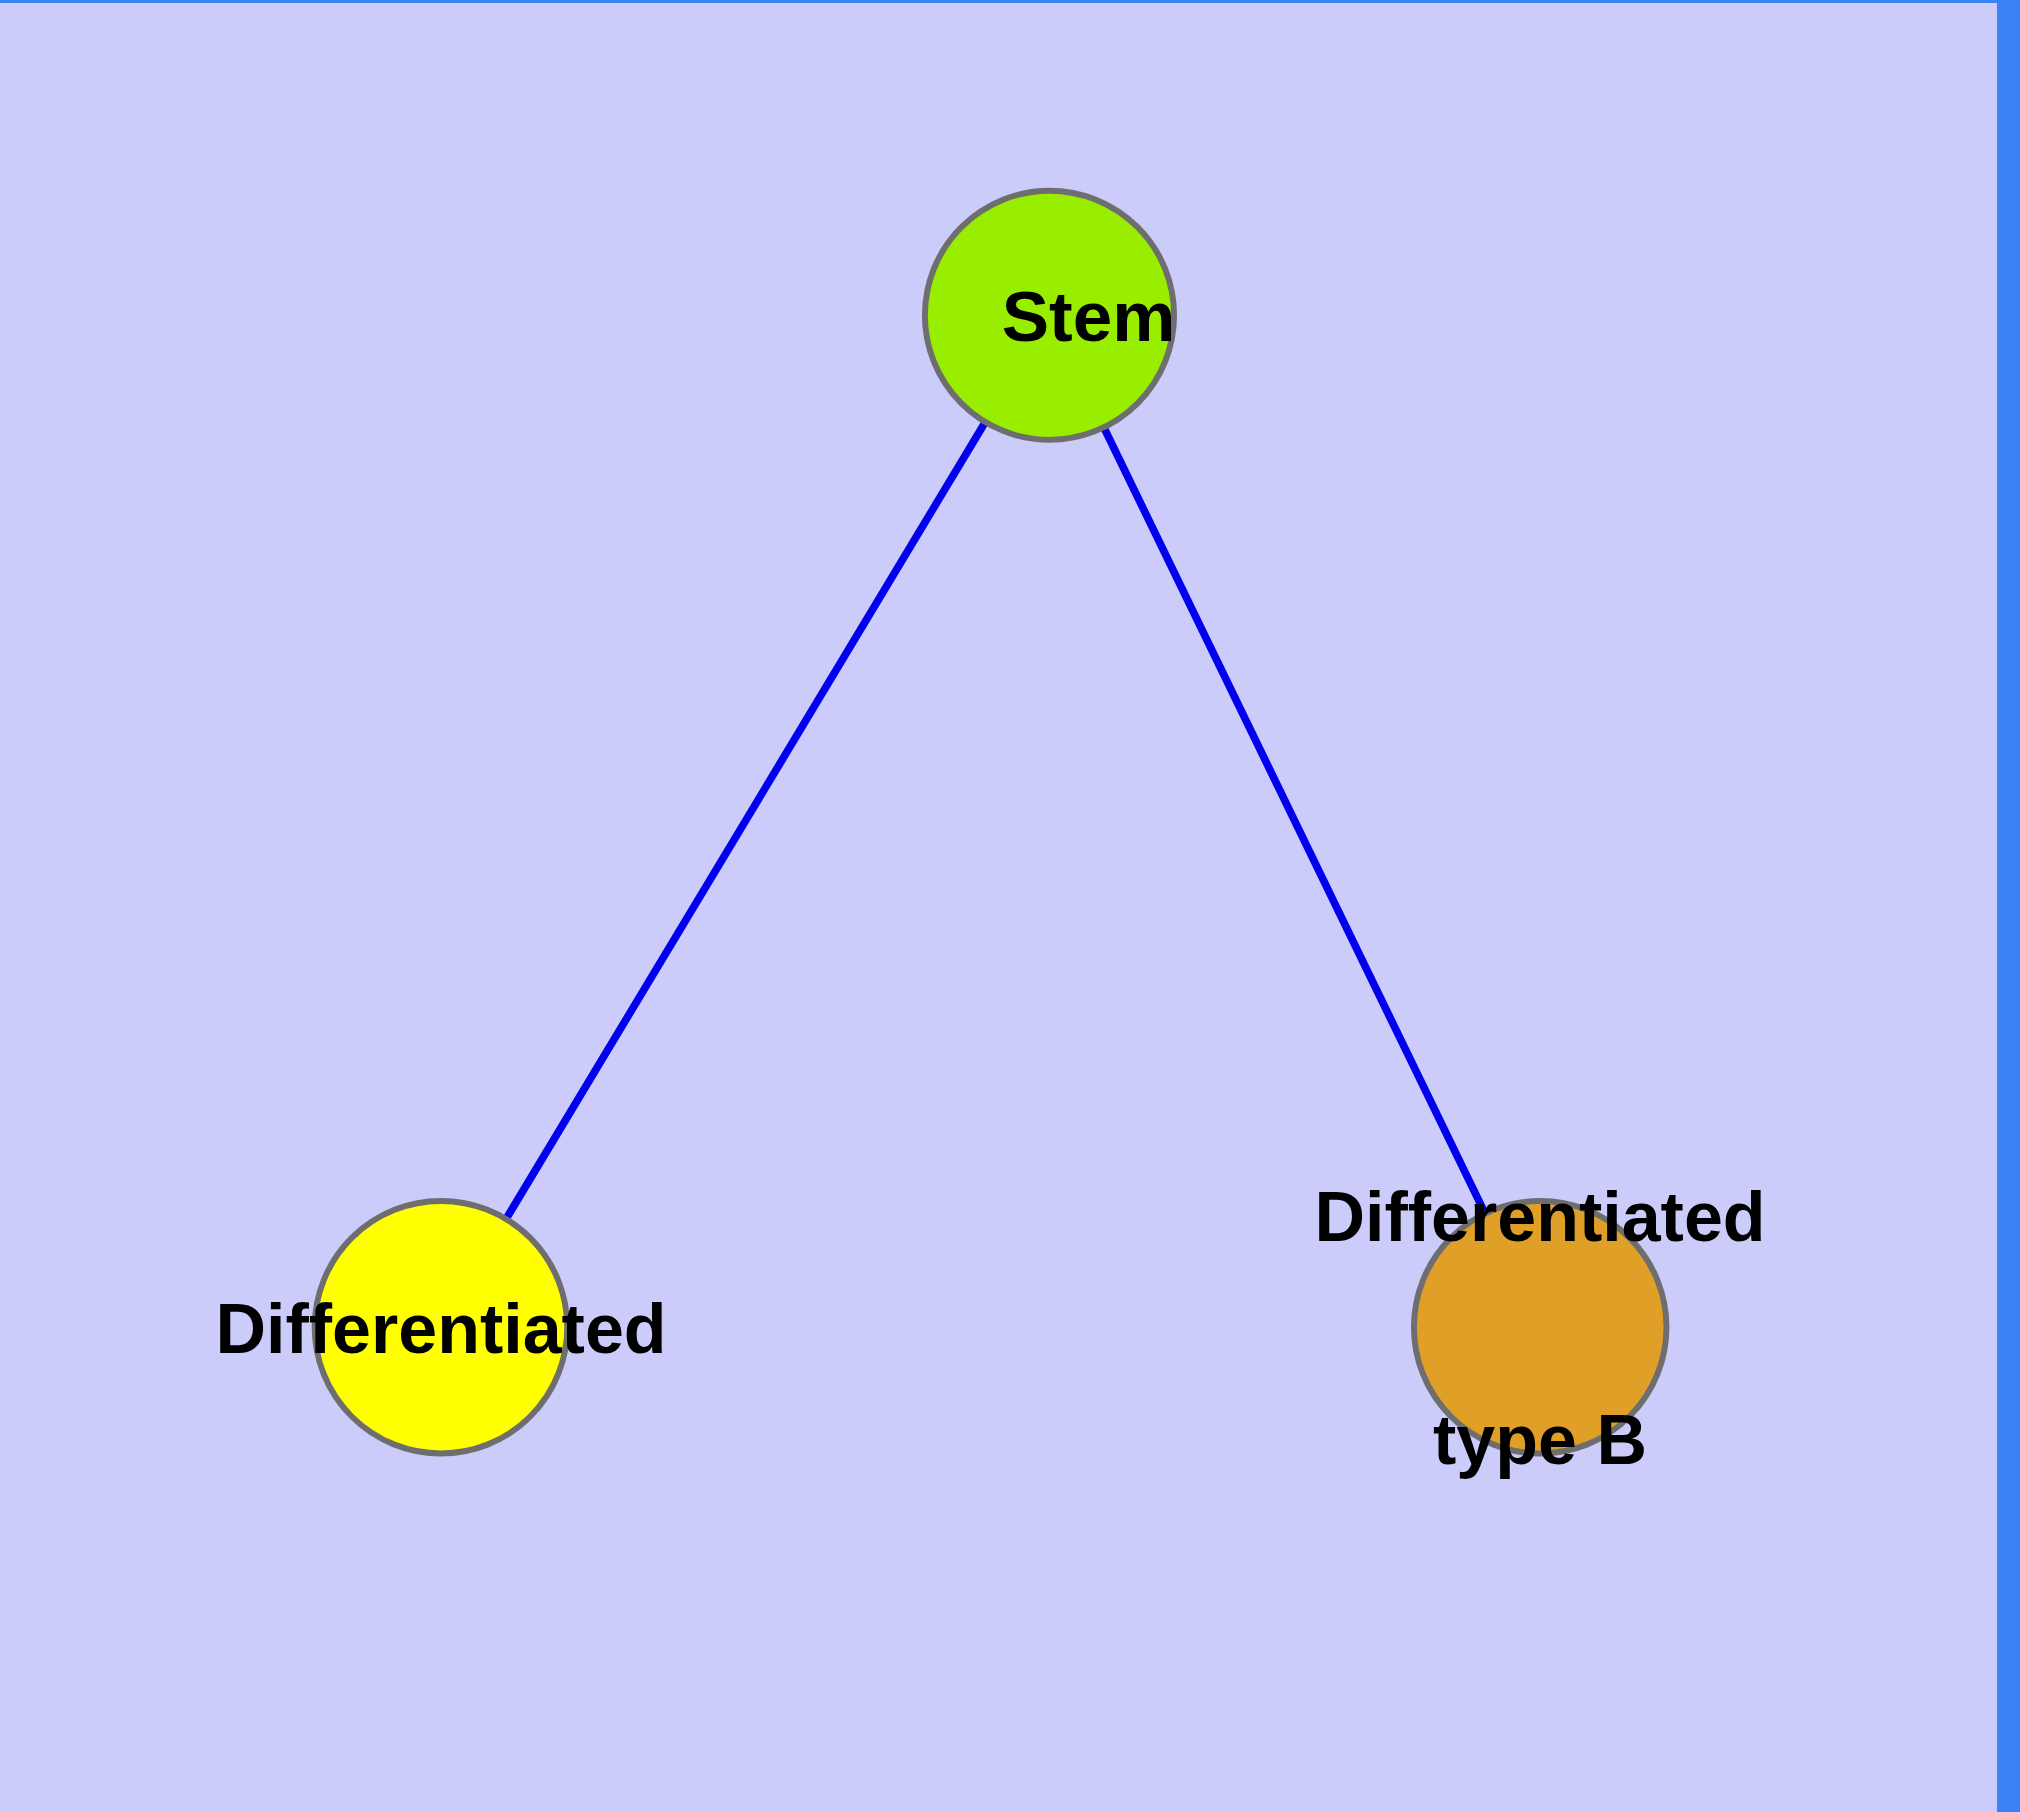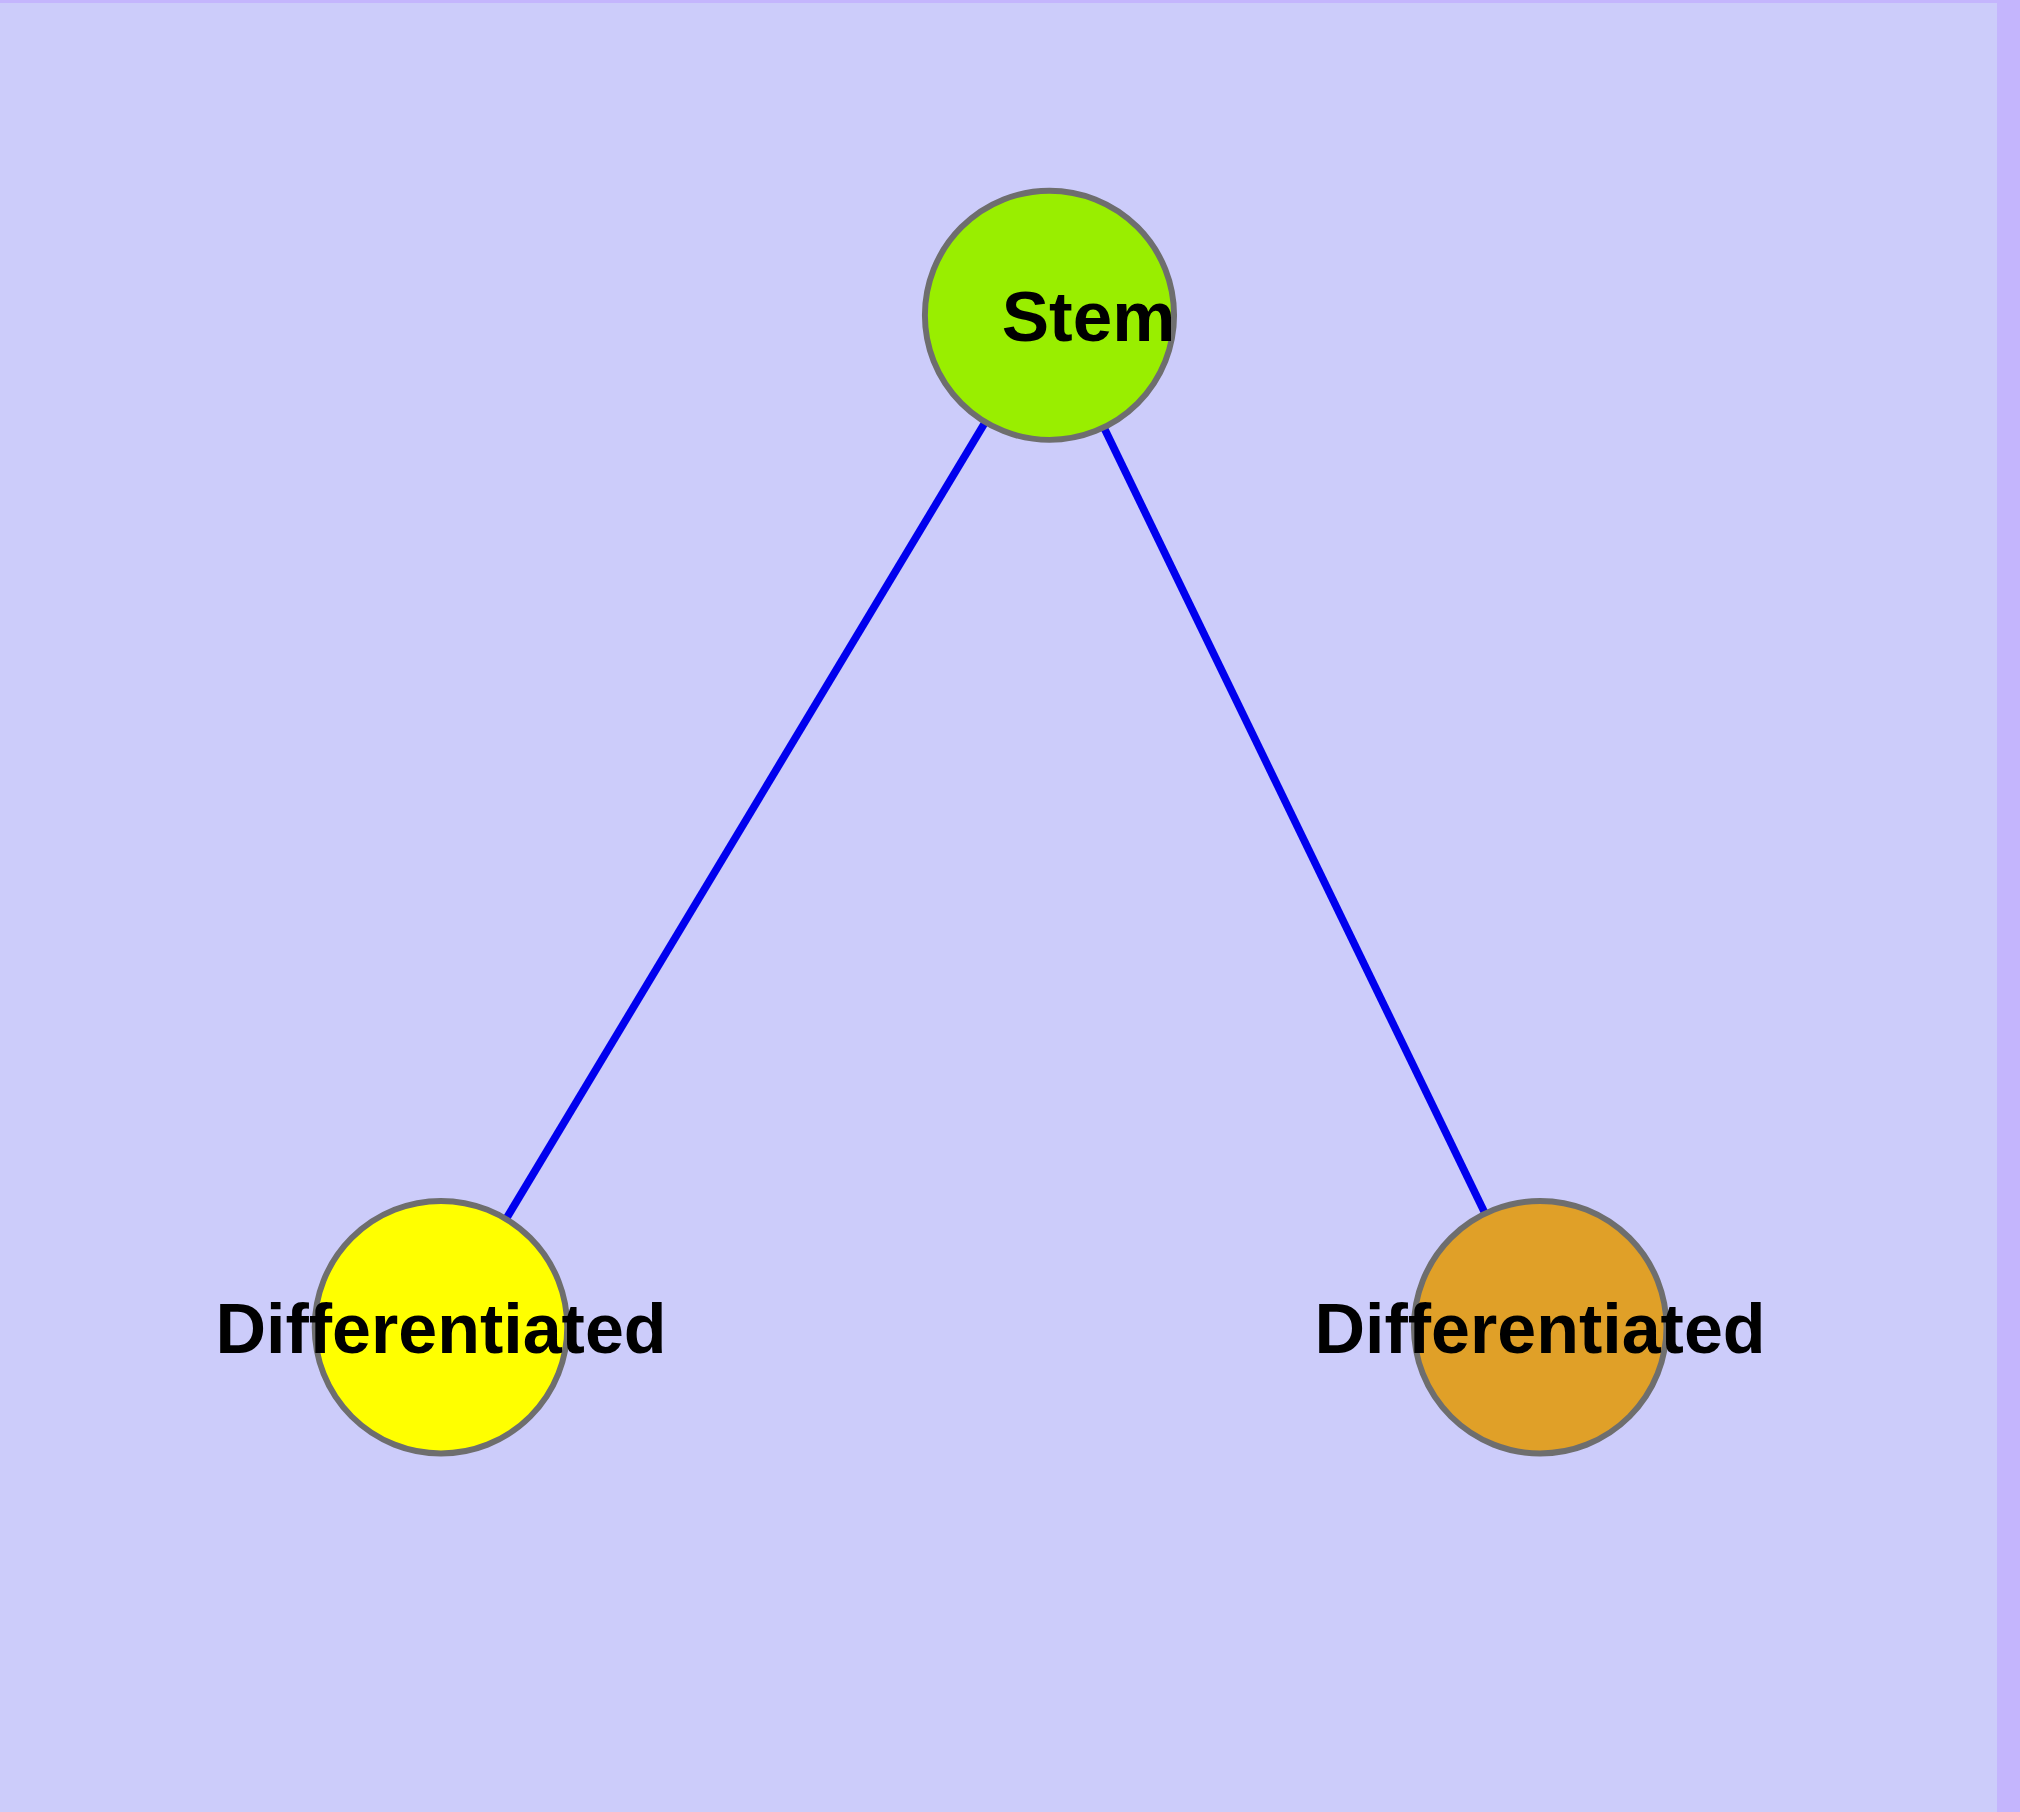--- a/index.html
+++ b/index.html
@@ -58,21 +58,21 @@
   }
   #label-type-b {
     font-size: 70px;
     left: 1538px;
     top: 1324px;
   }
 </style>
 </head>
 <body>
 
-<div id="canvas" style="background: #c4b5fd;">
+<div id="canvas" style="background: #3b82f6;">
 
   <div id="plot-background" style="background: rgb(204, 204, 250);"></div>
 
   <svg id="graph-svg" viewBox="0 0 2384 2138" xmlns="http://www.w3.org/2000/svg">
 
     <g>
       <line x1="1177.1898905943901" y1="473.12433235417564" x2="581.8407892260439" y2="1463.1616959110079" stroke="#0000ee" stroke-width="9" stroke-linecap="butt"></line>
       <line x1="1289.4868189842841" y1="478.1748909624096" x2="1764.6405230668297" y2="1458.0255346144986" stroke="#0000ee" stroke-width="9" stroke-linecap="butt"></line>
     </g>
 
@@ -86,16 +86,17 @@
   <div class="node-label" id="label-stem" style="left: 1049px; top: 317px; color: rgb(0, 0, 0);">
     <span>Stem</span>
   </div>
 
   <div class="node-label" id="label-type-a" style="left: 441px; top: 1329px; color: rgb(0, 0, 0);">
     <div>Differentiated</div>
   </div>
 
   <div class="node-label" id="label-type-b" style="left: 1540px; top: 1329px; color: rgb(0, 0, 0);">
     <div>Differentiated</div>
+    <div>type B</div>
   </div>
 
 </div>
 
 
 </body></html>

